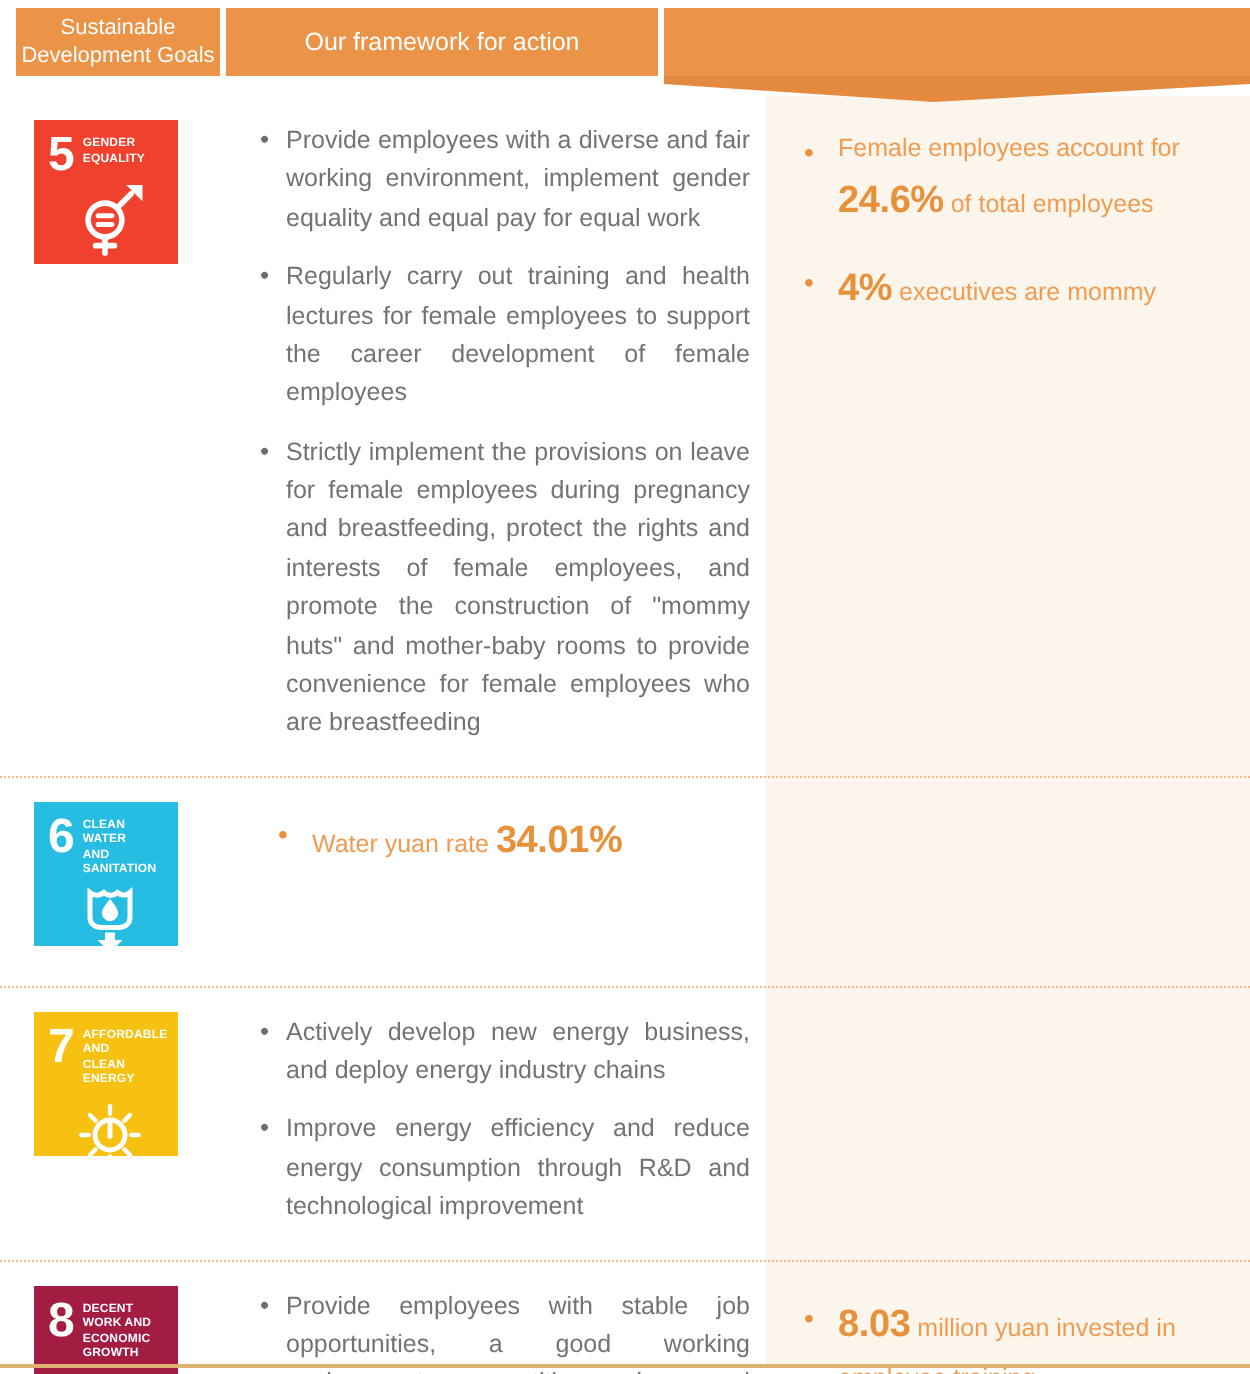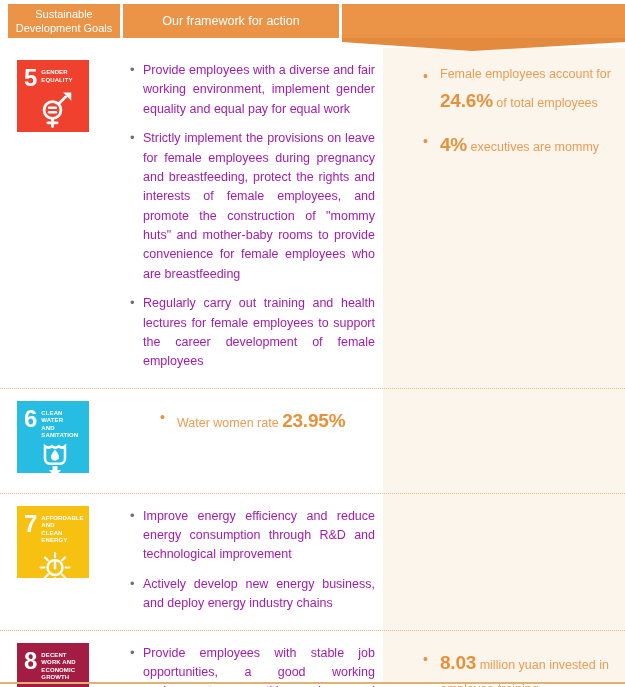--- a/index.html
+++ b/index.html
@@ -5,52 +5,52 @@
   * { margin:0; padding:0; box-sizing:border-box; }
   html,body { background:#ffffff; }
   .page {
     position:relative; width:625px; height:687px; overflow:hidden;
     background:#ffffff; font-family:"Liberation Sans", sans-serif;
   }
 
   
   .header { position:absolute; top:4px; left:8px; right:0; height:34px; display:flex; gap:3px; z-index:3; }
   .hcell { background:#EB9347; color:#ffffff; display:flex; align-items:center; justify-content:center; text-align:center; }
-  .hcell.c1 { width:112px; font-size:11px; line-height:1.3; white-space:pre-line; }
+  .hcell.c1 { width:102px; font-size:11px; line-height:1.3; white-space:pre-line; }
   .hcell.c2 { width:216px; font-size:12.5px; }
   .hcell.c3 { flex:1; font-size:12.5px; position:relative; }
   .chevron { position:absolute; left:0; top:34px; width:100%; height:13px; display:block; }
 
   
   .perf-bg { position:absolute; left:383px; right:0; top:48px; bottom:5px; background:#FCF5EC; z-index:0; }
 
   
   .rows { position:absolute; left:0; right:0; top:48px; z-index:1; }
   .row { display:flex; }
   .row + .row { border-top:1px dotted #EFB98C; }
   .row.r1 { min-height:225px; }
   .row.r2 { min-height:105px; }
   .row.r3 { min-height:110px; }
   .row.r4 { min-height:193px; }
 
   .col-icon { width:120px; padding:12px 0 0 17px; }
   .col-fw   { width:263px; padding:13px 8px 6px 0; }
-  .col-pf   { flex:1; padding:16px 12px 6px 40px; }
+  .col-pf   { flex:1; padding:16px 12px 6px 19px; }
 
   
   .sdg-tile { width:72px; height:72px; padding:6px 4px 3px 7px; color:#fff; overflow:hidden; }
   .sdg-top { display:flex; gap:4px; align-items:flex-start; }
   .sdg-num { font-size:24px; font-weight:bold; line-height:1; }
   .sdg-title { font-size:6px; font-weight:bold; line-height:1.25; white-space:pre-line; padding-top:3px; letter-spacing:0.1px; }
   .sdg-glyph { display:flex; justify-content:center; }
   .sdg-glyph svg { width:40px; height:40px; }
 
   
   ul.fw { list-style:none; }
-  ul.fw li { position:relative; padding-left:23px; margin-bottom:10px; font-size:12.5px; line-height:1.55; color:#a21caf; text-align:justify; }
+  ul.fw li { position:relative; padding-left:23px; margin-bottom:10px; font-size:12.5px; line-height:1.55; color:#737373; text-align:justify; }
   ul.fw li::before { content:"\2022"; position:absolute; left:10px; top:-1px; color:#6D6E71; font-size:13px; }
 
   
   ul.pf { list-style:none; }
   ul.pf li { position:relative; padding-left:17px; margin-bottom:11px; font-size:12.5px; line-height:1.7; color:#F09B52; }
   ul.pf li::before { content:"\2022"; position:absolute; left:0; top:1px; color:#ED8F3F; font-size:14px; }
   .big-num { font-size:19px; font-weight:bold; color:#E8913B; letter-spacing:-0.2px; }
 
   
   .bottom-rule { position:absolute; left:0; right:0; bottom:3px; height:2px; background:#DFB273; z-index:2; }
@@ -96,22 +96,22 @@
                 <path d="M22.5 28.5 h11"></path>
                 <path d="M22.5 35.5 h11"></path>
               </g>
             </svg>
           </div>
         </div>
       </div>
       <div class="col-fw">
         <ul class="fw">
             <li>Provide employees with a diverse and fair working environment, implement gender equality and equal pay for equal work</li>
+            <li>Regularly carry out training and health lectures for female employees to support the career development of female employees</li>
             <li>Strictly implement the provisions on leave for female employees during pregnancy and breastfeeding, protect the rights and interests of female employees, and promote the construction of "mommy huts" and mother-baby rooms to provide convenience for female employees who are breastfeeding</li>
-            <li>Regularly carry out training and health lectures for female employees to support the career development of female employees</li>
           </ul>
       </div>
       <div class="col-pf">
         <ul class="pf">
             <li><span>Female employees account for </span><span class="big-num">24.6%</span><span> of total employees</span></li>
             <li><span class="big-num">4%</span><span> executives are mommy</span></li>
           </ul>
       </div>
     </div>
 
@@ -127,21 +127,21 @@
             <svg viewBox="0 0 64 64">
               <path d="M16 10 c4 3 7.5 3 11 0 c3.5 3 7.5 3 11 0 c3.5 3 6.5 3 10 0 V30 c0 5 -4 8 -9 8 H25 c-5 0 -9 -3 -9 -8 Z" fill="none" stroke="#fff" stroke-width="4"></path>
               <path d="M32 15 c-4 5.5 -6.5 8.5 -6.5 11.5 a6.5 6.5 0 0 0 13 0 c0 -3 -2.5 -6 -6.5 -11.5 Z" fill="#fff"></path>
               <path d="M28 42 v6 h-6 l10 10 10 -10 h-6 v-6 Z" fill="#fff"></path>
             </svg>
           </div>
         </div>
       </div>
       <div class="col-pf">
         <ul class="pf">
-            <li><span>Water women rate </span><span class="big-num">23.95%</span></li>
+            <li><span>Water yuan rate </span><span class="big-num">34.01%</span></li>
           </ul>
       </div>
     </div>
 
     <div class="row r3">
       <div class="col-icon">
         <div class="sdg-tile" style="background: rgb(247, 193, 18);">
           <div class="sdg-top">
             <span class="sdg-num">7</span>
             <span class="sdg-title">AFFORDABLE AND
@@ -160,22 +160,22 @@
                 <path d="M43.5 24.5 L48 20"></path>
                 <path d="M16 52 l4.5 -4.5"></path>
                 <path d="M43.5 47.5 L48 52"></path>
               </g>
             </svg>
           </div>
         </div>
       </div>
       <div class="col-fw">
         <ul class="fw">
+            <li>Actively develop new energy business, and deploy energy industry chains</li>
             <li>Improve energy efficiency and reduce energy consumption through R&amp;D and technological improvement</li>
-            <li>Actively develop new energy business, and deploy energy industry chains</li>
           </ul>
       </div>
     </div>
 
     <div class="row r4">
       <div class="col-icon">
         <div class="sdg-tile" style="background: rgb(163, 28, 66);">
           <div class="sdg-top">
             <span class="sdg-num">8</span>
             <span class="sdg-title">DECENT WORK AND

